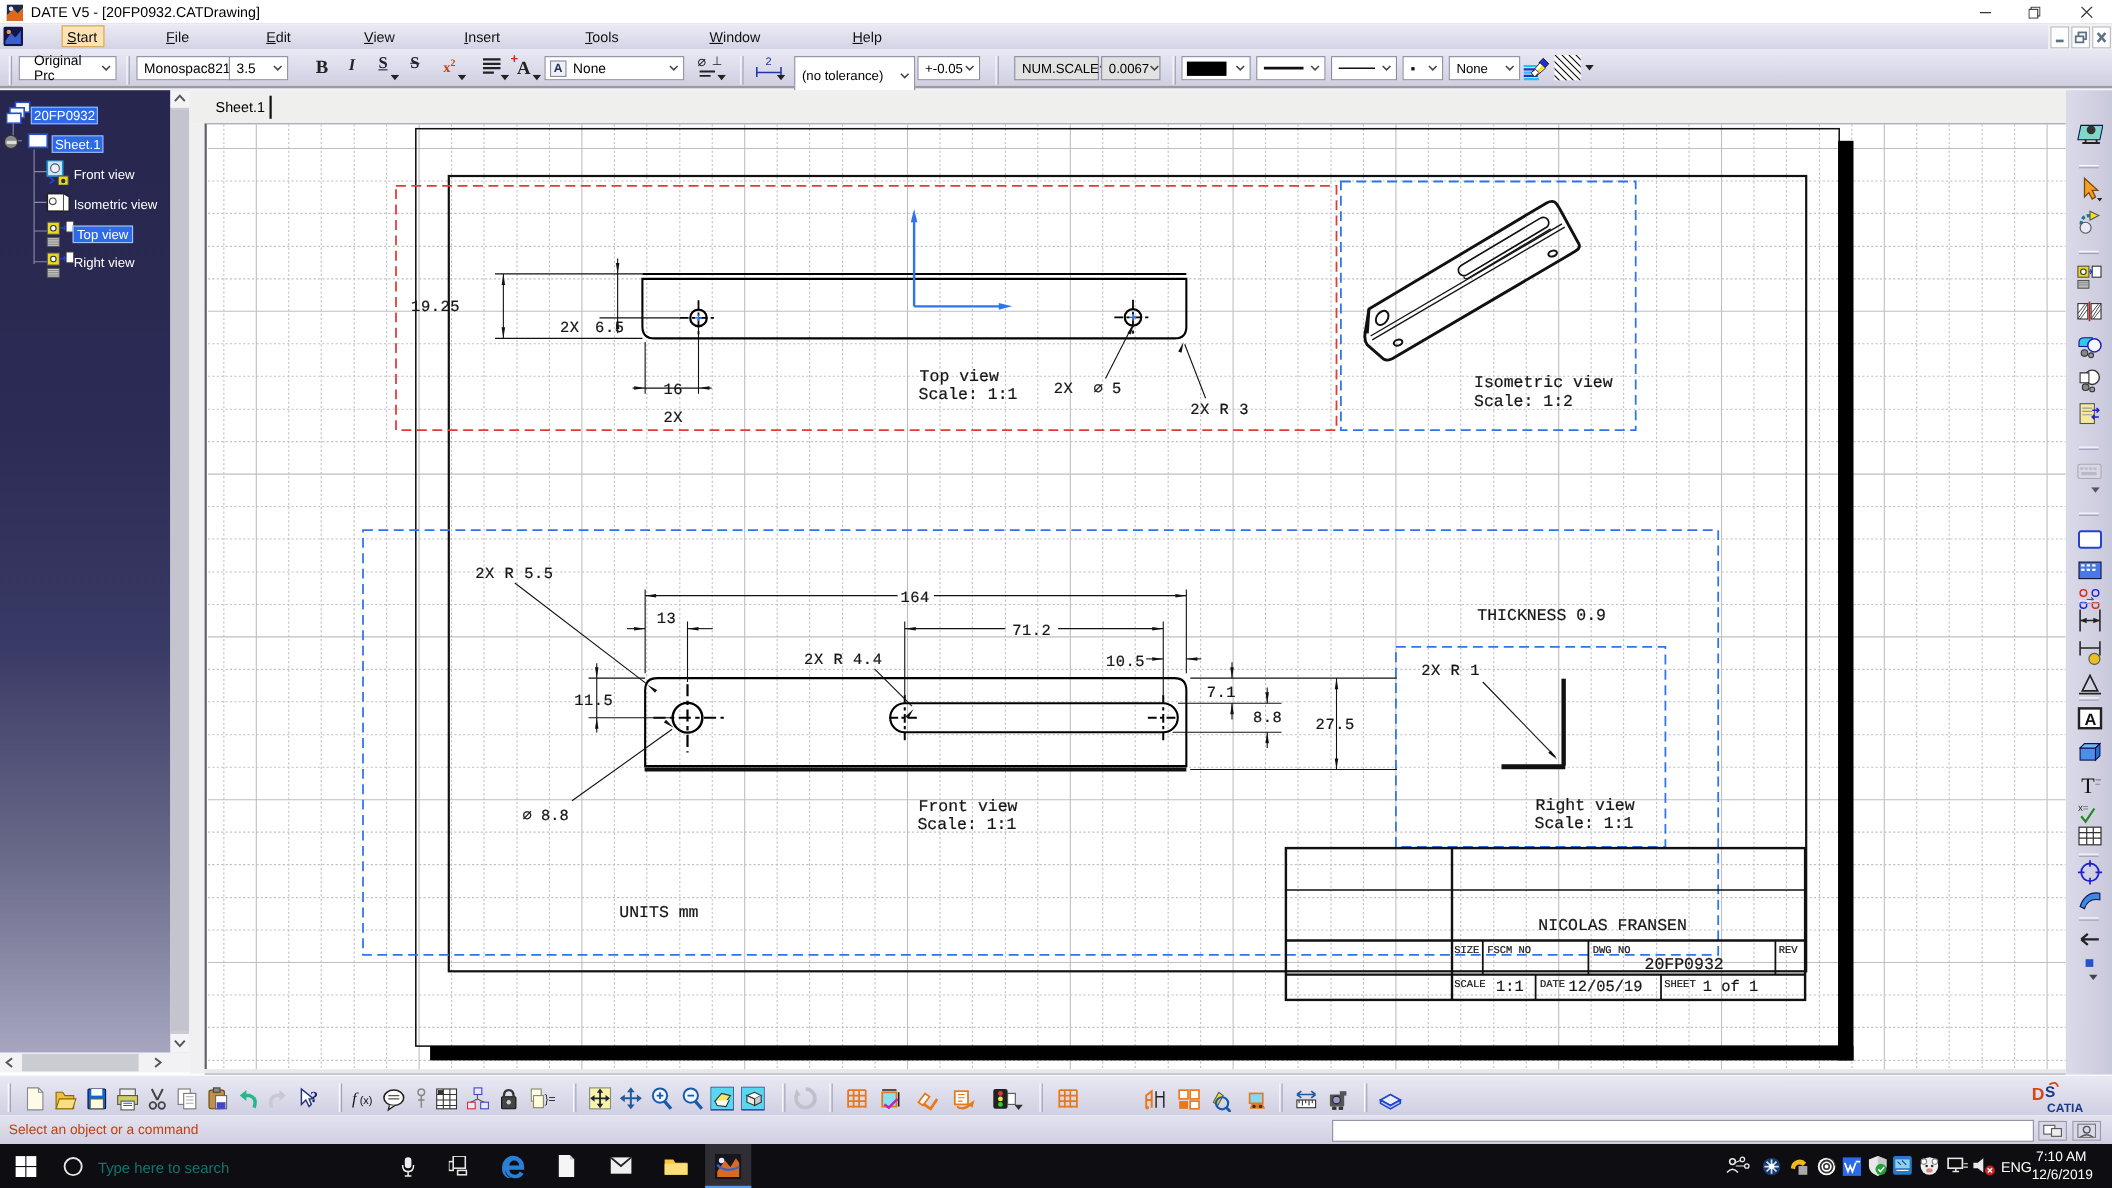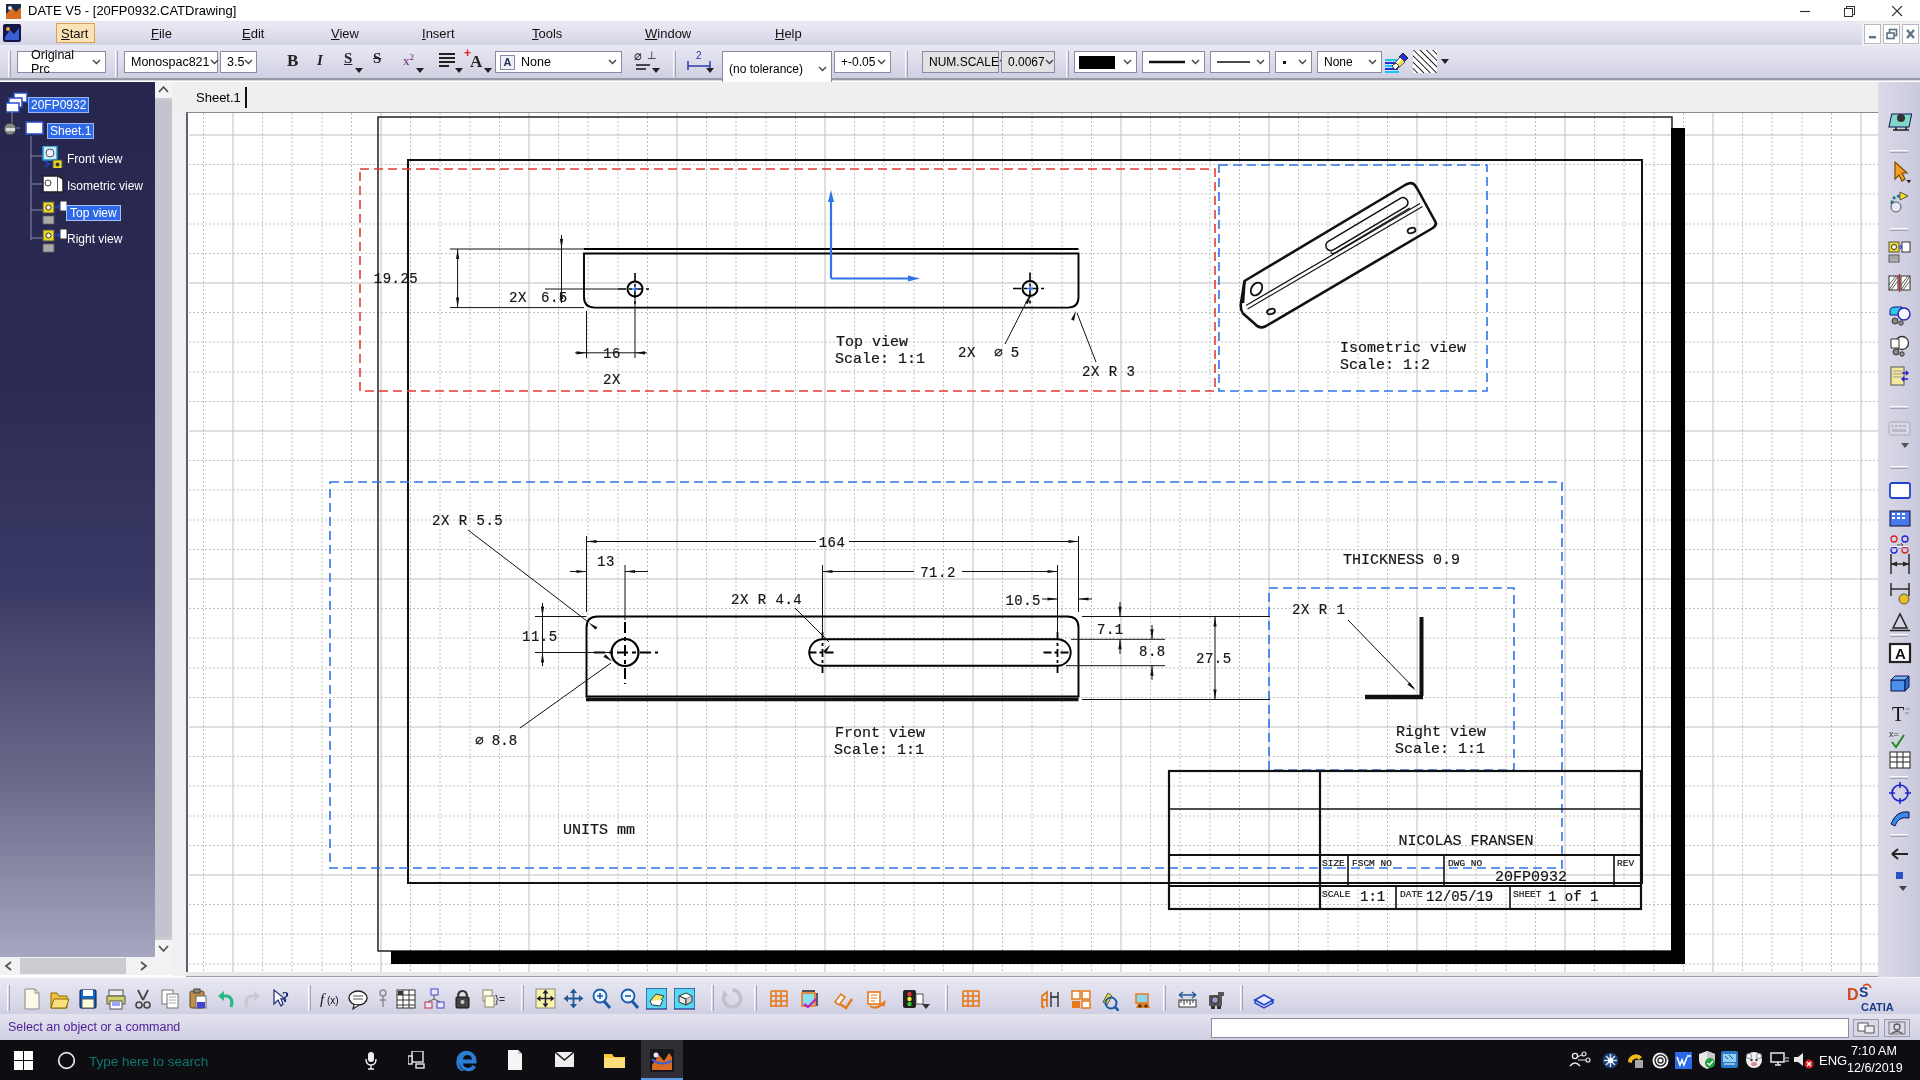--- a/index.html
+++ b/index.html
@@ -94,36 +94,36 @@
   </div>
 <div class="grip" style="left:115px;top:51px;height:26px"></div>
 <div class="combo" style="left:124px;top:51px;width:94px;height:22px">
     <span style="padding-left:6px;font-size:12.5px">Monospac821</span>
     <span class="chev">
       <svg width="9" height="6" viewBox="0 0 9 6">
         <path d="M1,1 L4.5,4.5 L8,1" stroke="#444" stroke-width="1.4" fill="none"></path>
       </svg>
     </span>
   </div>
-<div class="combo" style="left:220px;top:51px;width:37px;height:22px">
+<div class="combo" style="left:208px;top:51px;width:54px;height:22px">
     <span style="padding-left:6px;font-size:12.5px">3.5</span>
     <span class="chev">
       <svg width="9" height="6" viewBox="0 0 9 6">
         <path d="M1,1 L4.5,4.5 L8,1" stroke="#444" stroke-width="1.4" fill="none"></path>
       </svg>
     </span>
   </div>
 <div class="abs" style="left:287px;top:51px;font-size:17px;font-weight:bold;font-family:Liberation Serif;color:#222">B</div>
 <div class="abs" style="left:317px;top:52px;font-style:italic;font-weight:bold;font-size:15px;font-family:Liberation Serif;color:#222">I</div>
 <div class="abs" style="left:344px;top:50px;font-size:15px;font-weight:bold;font-family:Liberation Serif;color:#223;text-decoration:underline">S</div>
 <svg style="position:absolute;left:355px;top:68px" width="8" height="6" viewBox="0 0 8 6">
     <path d="M0,0 L8,0 L4,5 Z" fill="#222"></path>
   </svg>
 <div class="abs" style="left:373px;top:50px;font:bold 15px Liberation Serif;color:#223;text-decoration:line-through">S</div>
-<div class="abs" style="left:403px;top:52px;font-weight:normal;font-size:13px;font-family:Liberation Serif;color:#701a75">x<sup style="font-size:9px">2</sup></div>
+<div class="abs" style="left:403px;top:52px;font-weight:bold;font-size:13px;font-family:Liberation Serif;color:#c2410c">x<sup style="font-size:9px">2</sup></div>
 <svg style="position:absolute;left:416px;top:68px" width="8" height="6" viewBox="0 0 8 6">
     <path d="M0,0 L8,0 L4,5 Z" fill="#222"></path>
   </svg>
 <svg style="position:absolute;left:439px;top:52px" width="18" height="16" viewBox="0 0 18 16">
     <g stroke="#222" stroke-width="2">
       <line x1="0" y1="2" x2="16" y2="2"></line>
       <line x1="0" y1="6" x2="16" y2="6"></line>
       <line x1="0" y1="10" x2="16" y2="10"></line>
       <line x1="0" y1="14" x2="10" y2="14"></line>
     </g>
@@ -981,21 +981,21 @@
     <path d="M2,12 L11,7 L20,12 L11,17 Z" fill="#e8f0ff" stroke="#2244cc" stroke-width="1.6"></path>
     <path d="M2,12 v3 L11,20 L20,15 v-3 L11,17 Z" fill="#b8c8f0" stroke="#2244cc" stroke-width="1.4"></path>
   </svg>
 <svg style="position:absolute;left:1845px;top:982px" width="62" height="32" viewBox="0 0 62 32">
     <text x="14" y="15" font-size="14" font-weight="bold" font-family="Liberation Sans" fill="#1a3a8a">S</text>
     <text x="2" y="18" font-size="16" font-weight="bold" font-family="Liberation Sans" fill="#d04818">D</text>
     <path d="M18,4 q6,-4 8,2" stroke="#d04818" fill="none" stroke-width="1.6"></path>
     <text x="16" y="29" font-size="11" font-weight="bold" font-family="Liberation Sans" fill="#1a3a8a">CATIA</text>
   </svg>
 <div id="statusbar"></div>
-<div class="abs" style="left:8px;top:1020px;font-size:12.5px;color:#4c1d95">Select an object or a command</div>
+<div class="abs" style="left:8px;top:1020px;font-size:12.5px;color:#c2410c">Select an object or a command</div>
 <div class="abs" style="left:1211px;top:1018px;width:638px;height:20px;background:#fff;border:1px solid #8a8aa0"></div>
 <div class="abs" style="left:1853px;top:1019px;width:26px;height:18px;background:#d8d8e8;border:1px solid #99a"></div>
 <svg style="position:absolute;left:1857px;top:1022px" width="18" height="12" viewBox="0 0 18 12">
     <rect x="1" y="1" width="10" height="8" fill="#fff" stroke="#555"></rect>
     <rect x="8" y="4" width="9" height="7" fill="#eee" stroke="#555"></rect>
   </svg>
 <div class="abs" style="left:1884px;top:1019px;width:26px;height:18px;background:#d8d8e8;border:1px solid #99a"></div>
 <svg style="position:absolute;left:1888px;top:1021px" width="18" height="14" viewBox="0 0 18 14">
     <circle cx="9" cy="6" r="3" fill="none" stroke="#555" stroke-width="1.3"></circle>
     <path d="M3,13 q6,-5 12,0" fill="none" stroke="#555" stroke-width="1.3"></path>

